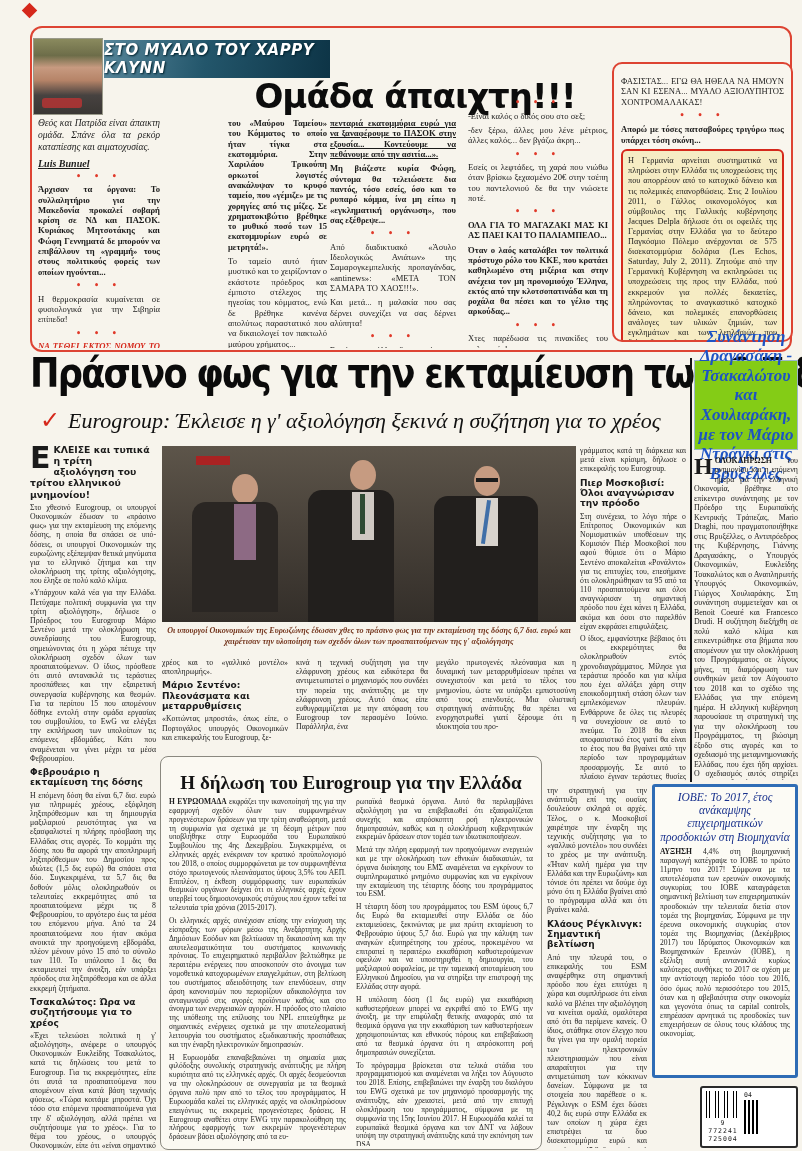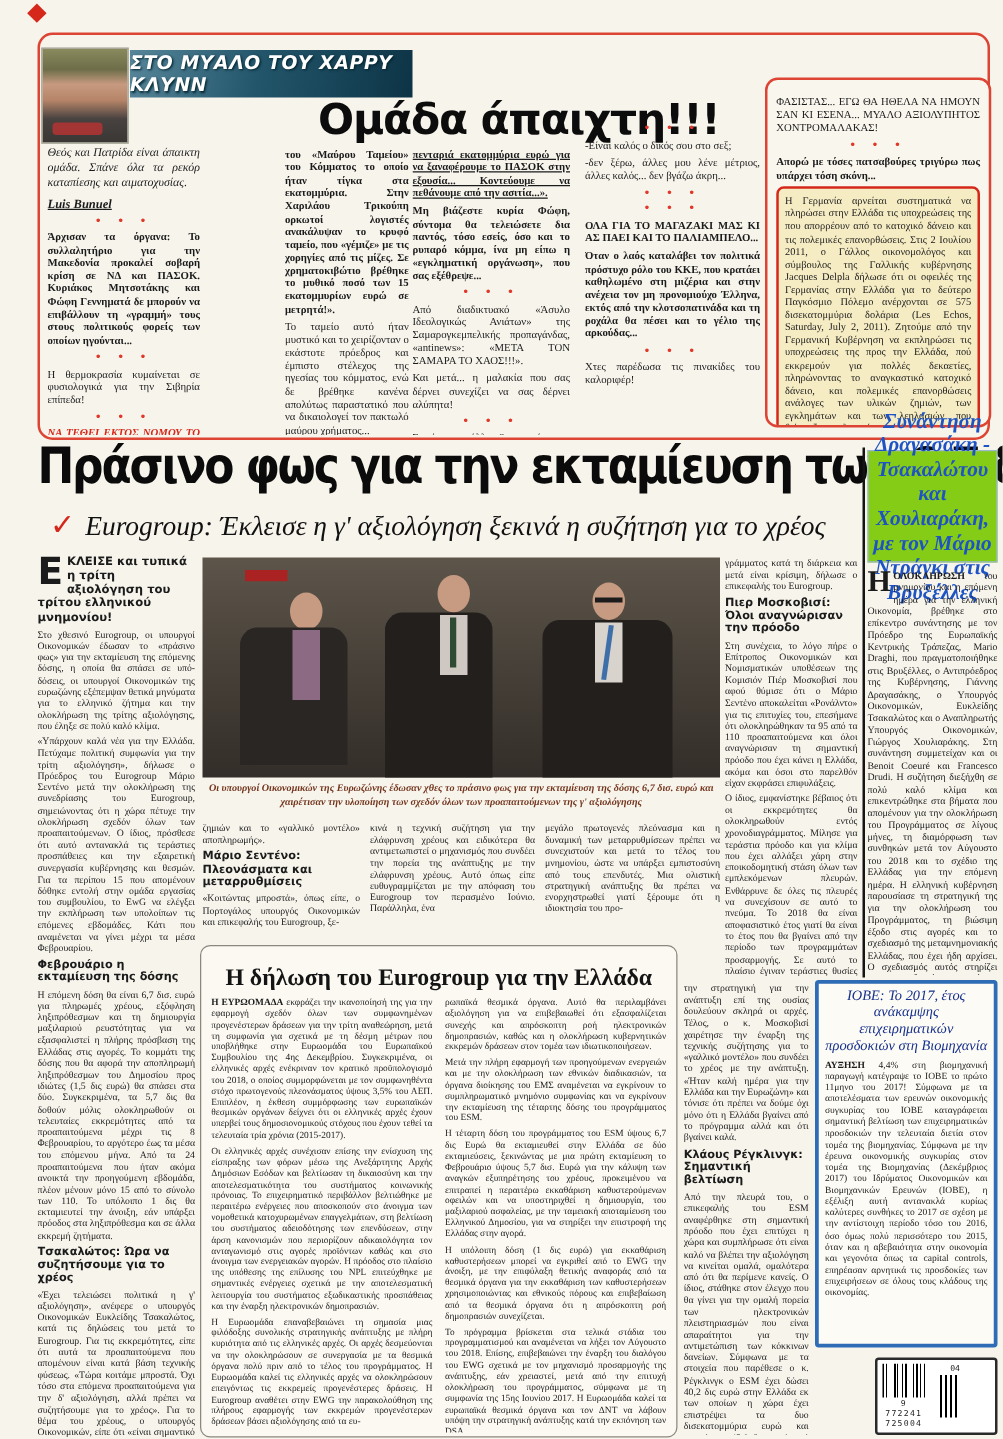--- a/index.html
+++ b/index.html
@@ -79,21 +79,21 @@
   .sb-dropcap { float:left; font-weight:bold; font-size:24px; line-height:.85; padding-right:2px; font-family:"Liberation Serif",serif; }
 
   .iobe-box { left:652px; top:784px; width:146px; height:294px; border:3px solid #2e6cb5; border-radius:3px; background:#fcfbf5; padding:4px 5px; }
   .iobe-title { text-align:center; color:#17308c; font-weight:normal; font-style:italic; font-size:11.5px; line-height:1.15; font-family:"Liberation Serif",serif; margin-bottom:3px; }
   .iobe-body { font-size:7.6px; line-height:1.2; text-align:justify; height:235px; overflow:hidden; }
 
   .barcode { left:700px; top:1086px; width:98px; height:62px; background:#fff; border:2px solid #2a2a2a; border-radius:3px; padding:3px 4px; display:flex; gap:4px; }
   .bc-main { width:34px; display:flex; flex-direction:column; }
   .bc-bars { height:40px; background:repeating-linear-gradient(90deg,#000 0,#000 1.5px,#fff 1.5px,#fff 3px,#000 3px,#000 3.6px,#fff 3.6px,#fff 6.6px,#000 6.6px,#000 7.2px,#fff 7.2px,#fff 9px); }
   .bc-num { font-family:"DejaVu Sans Mono",monospace; font-size:6.5px; letter-spacing:1px; text-align:center; margin-top:1px; }
-  .bc-addon { width:24px; display:flex; flex-direction:column; align-items:flex-end; }
+  .bc-addon { width:24px; display:flex; flex-direction:column; align-items:flex-start; }
   .bc-addon-num { font-family:"DejaVu Sans Mono",monospace; font-size:6.5px; }
   .bc-addon-bars { width:16px; height:34px; margin-top:1px; background:repeating-linear-gradient(90deg,#000 0,#000 1.6px,#fff 1.6px,#fff 4px); }
 </style>
 </head>
 <body>
 
 <div class="abs corner-mark"></div>
 
 <div class="abs top-box"></div>
 
@@ -134,20 +134,21 @@
   <div class="dots">• • •</div>
   <p class="j">Σηκώνεται ο άλλος 6 το πρωί για να πάει για τρέξιμο, εγώ ως το μπάνιο πάω και που φαίνεται ότι έκανα μαραθώνιο!</p>
 
 </div>
 
 <div class="abs clip top-col col-d">
   <div class="dots">• • •</div>
   <p class="j">-Είναι καλός ο δικός σου στο σεξ;</p>
   <p class="j">-δεν ξέρω, άλλες μου λένε μέτριος, άλλες καλός... δεν βγάζω άκρη...</p>
   <div class="dots">• • •</div>
+  <p class="j">Εσείς οι λεφτάδες, τη χαρά που νιώθω όταν βρίσκω ξεχασμένο 20€ στην τσέπη του παντελονιού δε θα την νιώσετε ποτέ.</p>
   <div class="dots">• • •</div>
   <p class="j bold">ΟΛΑ ΓΙΑ ΤΟ ΜΑΓΑΖΑΚΙ ΜΑΣ ΚΙ ΑΣ ΠΑΕΙ ΚΑΙ ΤΟ ΠΑΛΙΑΜΠΕΛΟ...</p>
   <p class="j bold">Όταν ο λαός καταλάβει τον πολιτικά πρόστυχο ρόλο του ΚΚΕ, που κρατάει καθηλωμένο στη μιζέρια και στην ανέχεια τον μη προνομιούχο Έλληνα, εκτός από την κλοτσοπατινάδα και τη ροχάλα θα πέσει και το γέλιο της αρκούδας...</p>
   <div class="dots">• • •</div>
   <p class="j">Χτες παρέδωσα τις πινακίδες του καλοριφέρ!</p>
 
 </div>
 
 <div class="abs clip col-e">
   <p class="j">ΦΑΣΙΣΤΑΣ... ΕΓΩ ΘΑ ΗΘΕΛΑ ΝΑ ΗΜΟΥΝ ΣΑΝ ΚΙ ΕΣΕΝΑ... ΜΥΑΛΟ ΑΞΙΟΛΥΠΗΤΟΣ ΧΟΝΤΡΟΜΑΛΑΚΑΣ!</p>
@@ -191,21 +192,21 @@
   <div class="ph-head" style="left:312px; top:20px;"></div>
   <div class="ph-glass" style="left:314px; top:32px;"></div>
   <div class="ph-body" style="left:272px; top:50px; height:126px; width:104px;"></div>
   <div class="ph-shirt" style="left:314px; top:52px; background:#d8d3cd;"></div>
   <div class="ph-lanyard" style="left:322px; top:54px;"></div>
 </div>
 
 <div class="abs caption">Οι υπουργοί Οικονομικών της Ευρωζώνης έδωσαν χθες το πράσινο φως για την εκταμίευση της δόσης 6,7 δισ. ευρώ και χαιρέτισαν την υλοποίηση των σχεδόν όλων των προαπαιτούμενων της γ' αξιολόγησης</div>
 
 <div class="abs clip body-col m-col2">
-  <p class="j">ζημιών και το «γαλλικό μοντέλο» αποπληρωμής».</p>
+  <p class="j">χρέος και το «γαλλικό μοντέλο» αποπληρωμής».</p>
   <div class="col-sub">Μάριο Σεντένο: Πλεονάσματα και μεταρρυθμίσεις</div>
   <p class="j">«Κοιτώντας μπροστά», όπως είπε, ο Πορτογάλος υπουργός Οικονομικών και επικεφαλής του Eurogroup, ξε-</p>
 </div>
 
 <div class="abs clip body-col m-col3">
   <p class="j">κινά η τεχνική συζήτηση για την ελάφρυνση χρέους και ειδικότερα θα αντιμετωπιστεί ο μηχανισμός που συνδέει την πορεία της ανάπτυξης με την ελάφρυνση χρέους. Αυτό όπως είπε ευθυγραμμίζεται με την απόφαση του Eurogroup τον περασμένο Ιούνιο. Παράλληλα, ένα</p>
 </div>
 
 <div class="abs clip body-col m-col4">
   <p class="j">μεγάλο πρωτογενές πλεόνασμα και η δυναμική των μεταρρυθμίσεων πρέπει να συνεχιστούν και μετά το τέλος του μνημονίου, ώστε να υπάρξει εμπιστοσύνη από τους επενδυτές. Μια ολιστική στρατηγική ανάπτυξης θα πρέπει να ενορχηστρωθεί γιατί ξέρουμε ότι η ιδιοκτησία του προ-</p>

